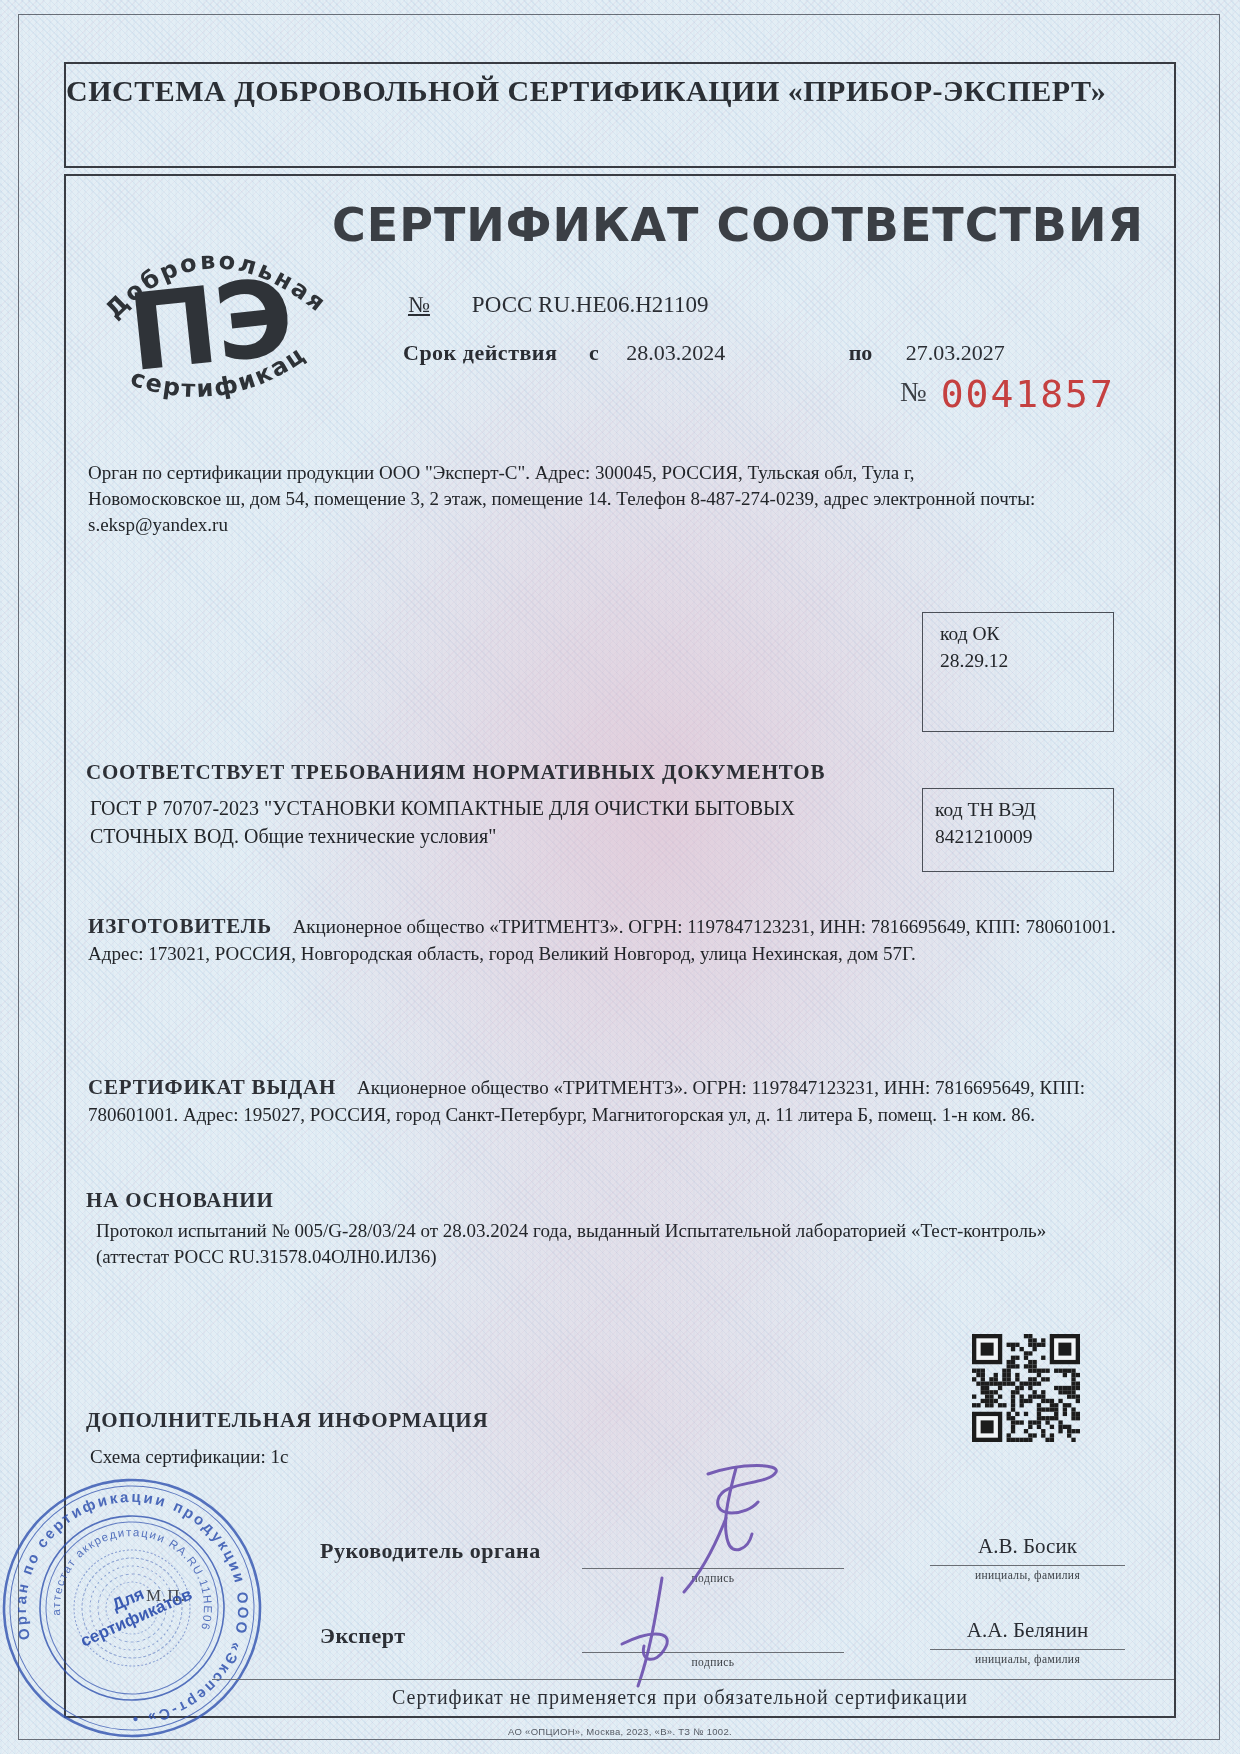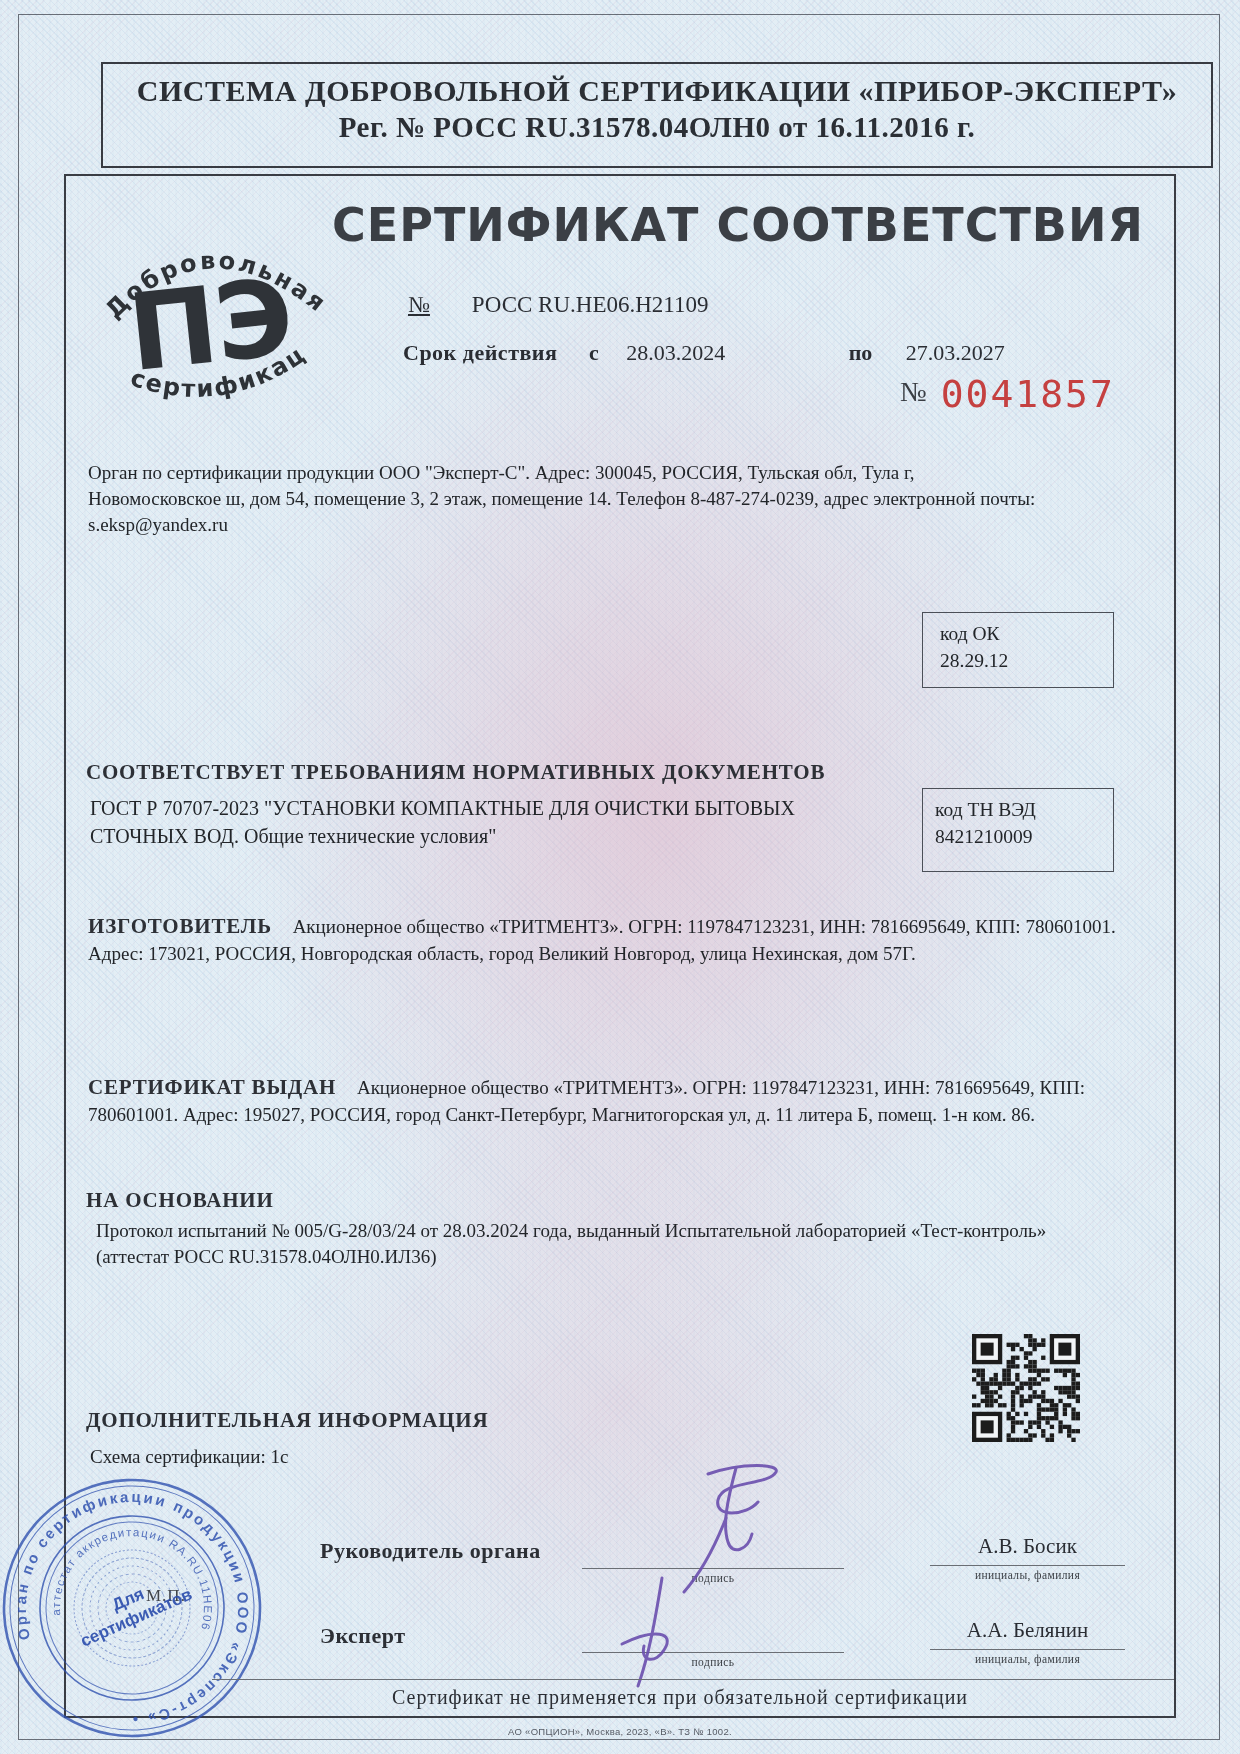--- a/index.html
+++ b/index.html
@@ -9,21 +9,21 @@
       radial-gradient(ellipse 46% 42% at 53% 46%, rgba(224,178,198,0.55), rgba(224,178,198,0) 72%),
       radial-gradient(ellipse 40% 25% at 50% 80%, rgba(224,178,198,0.30), rgba(224,178,198,0) 70%),
       repeating-linear-gradient(45deg, rgba(104,156,204,0.10) 0 1px, rgba(0,0,0,0) 1px 5px),
       repeating-linear-gradient(-45deg, rgba(188,126,168,0.08) 0 1px, rgba(0,0,0,0) 1px 5px),
       repeating-linear-gradient(90deg, rgba(140,180,214,0.05) 0 2px, rgba(0,0,0,0) 2px 7px),
       #e3eef5;
     font-family:"Liberation Serif", serif; color:#23262b;
   }
   .abs { position:absolute; }
   .outer-frame { left:18px; top:14px; width:1202px; height:1726px; border:1.5px solid rgba(58,63,72,0.72); box-sizing:border-box; }
-  .header-box { left:64px; top:62px; width:1112px; height:106px; border:2.5px solid #383b42; box-sizing:border-box; text-align:center; padding-top:10px;margin-left:37px; }
+  .header-box { left:64px; top:62px; width:1112px; height:106px; border:2.5px solid #383b42; box-sizing:border-box; padding-top:10px; }
   .header-line1 { font-weight:bold; font-size:30px; letter-spacing:0.5px; color:#2b2f35; }
   .header-line2 { font-weight:bold; font-size:29px; letter-spacing:0.5px; color:#2b2f35; margin-top:3px; }
   .main-box { left:64px; top:174px; width:1112px; height:1544px; border:2px solid #3a3d44; box-sizing:border-box; }
 
   .logo-wrap { left:86px; top:196px; width:244px; height:220px; transform:rotate(-6deg); }
   .cert-title { left:332px; top:198px; font-family:"DejaVu Sans", sans-serif; font-weight:bold; font-size:46px; letter-spacing:1px; color:#3b3f45; }
 
   .cert-no-row { left:408px; top:292px; font-size:23px; color:#2a2d33; }
   .cert-no-label { text-decoration:underline; margin-right:36px; }
   .validity-row { left:403px; top:340px; font-size:22px; color:#2a2d33; }
@@ -38,21 +38,21 @@
 
   .sec-h { font-weight:bold; font-size:21px; letter-spacing:0.8px; color:#2d3036; }
   .sec-code { font-weight:normal; letter-spacing:0.3px; margin-left:30px; }
   .body-t { font-size:19px; line-height:26px; color:#222529; }
   .inline-h { font-weight:bold; font-size:21px; letter-spacing:0.8px; color:#2d3036; margin-right:16px; }
   .code-box { left:922px; width:192px; border:1.3px solid #4b4f57; box-sizing:border-box; padding:7px 12px 6px; font-size:19.5px; line-height:27px; color:#222529; }
 
   .org-h { left:86px; top:430px; }
   .org-t { left:88px; top:460px; width:962px; }
   .product-t { left:88px; top:590px; width:780px; line-height:28px; }
-  .ok-box { top:612px; height:76px;padding-left:17px; }
+  .ok-box { top:612px; height:120px;padding-left:17px; }
   .conf-h { left:86px; top:760px; }
   .conf-t { left:90px; top:794px; width:800px; font-size:20px; line-height:28px; }
   .tnved-box { top:788px; height:84px; }
   .manu-t { left:88px; top:913px; width:1062px; line-height:27px; }
   .issued-t { left:88px; top:1074px; width:1062px; line-height:27px; }
   .basis-h { left:86px; top:1188px; }
   .basis-t { left:96px; top:1218px; width:1014px; }
   .add-h { left:86px; top:1408px; }
   .add-t { left:90px; top:1444px; font-size:19px; }
 
@@ -81,21 +81,20 @@
 </style>
 </head>
 <body>
 
 <div class="page">
 
   <div class="abs outer-frame"></div>
 
   <div class="abs header-box">
     <div class="header-line1">СИСТЕМА ДОБРОВОЛЬНОЙ СЕРТИФИКАЦИИ «ПРИБОР-ЭКСПЕРТ»</div>
-    <div class="header-line2">Рег. № РОСС RU.31578.04ОЛН0 от 16.11.2016 г.</div>
   </div>
 
   <div class="abs main-box"></div>
 
   <div class="abs logo-wrap">
     <svg viewBox="0 0 244 220" width="244" height="220">
       <defs>
         <path id="lg-top" d="M14,128 Q122,18 230,128"></path>
         <path id="lg-bot" d="M28,176 Q122,226 216,172"></path>
       </defs>

